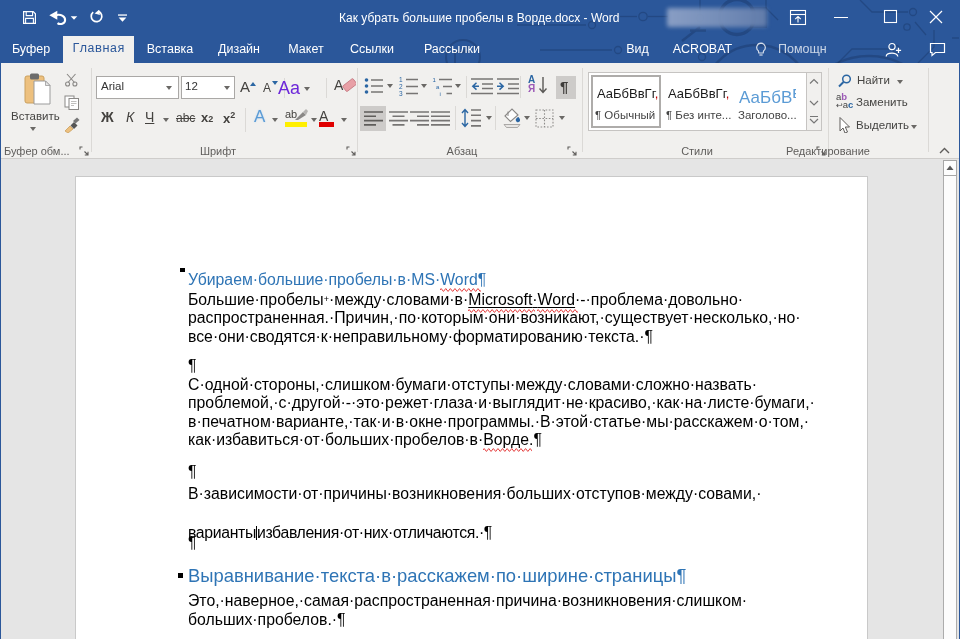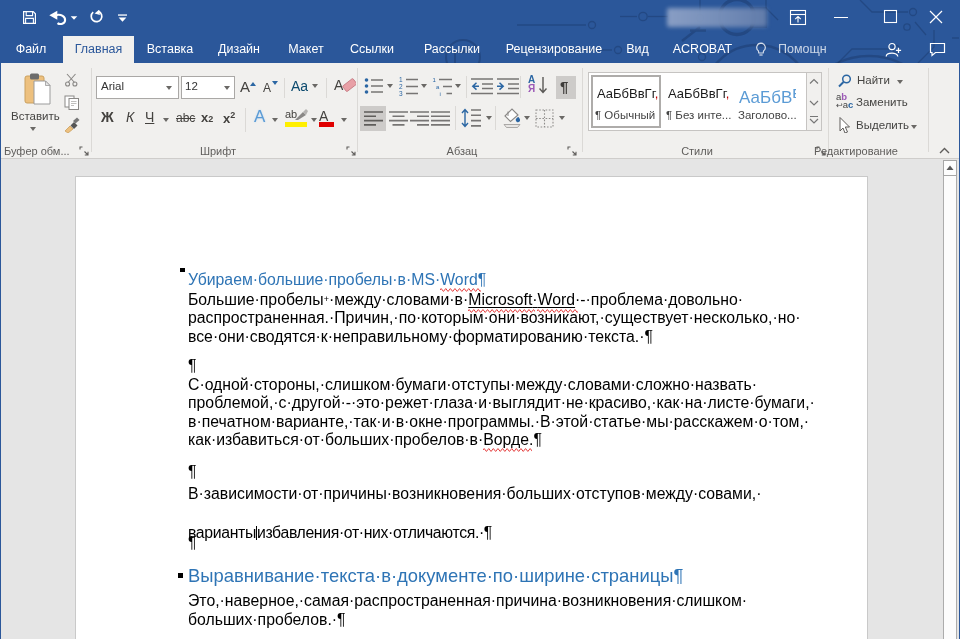--- a/index.html
+++ b/index.html
@@ -4,21 +4,21 @@
 <style>
 * { margin:0; padding:0; box-sizing:border-box; }
 html,body { width:960px; height:639px; overflow:hidden; font-family:"Liberation Sans", sans-serif; }
 body { position:relative; background:#e5e5e5; }
 .abs { position:absolute; }
 
 #titlebar { position:absolute; left:0; top:0; width:960px; height:63px; background:#2b579a; }
 #title { position:absolute; top:11px; left:339px; color:#ffffff; font-size:12px; }
 #tabs { position:absolute; left:0; top:36px; width:960px; height:27px; }
 .tab { position:absolute; top:0; height:27px; color:#fff; font-size:12.5px; line-height:26px; text-align:center; }
-.tab.active { background:#f1f0ee; color:#2b579a; }
+.tab.active { background:#f1f0ee; color:#2b579a;font-family:Liberation Mono, monospace; }
 .tab.dim { color:rgba(255,255,255,0.75);margin-left:8px; }
 
 #ribbon { position:absolute; left:0; top:63px; width:960px; height:96px; background:#f1f0ee; border-bottom:1px solid #cfcdcb; }
 .gsep { position:absolute; top:5px; height:84px; width:1px; background:#dbd9d6; }
 .glabel { position:absolute; top:82px; height:14px; font-size:11px; color:#5f5d5b; text-align:center; white-space:nowrap; }
 .launcher { position:absolute; top:83px; width:10px; height:10px; }
 .rtxt { font-size:11.5px; color:#454442; white-space:nowrap; }
 .combo { position:absolute; background:#fff; border:1px solid #aaa8a6; }
 .dda { width:0; height:0; border-left:3.5px solid transparent; border-right:3.5px solid transparent; border-top:4px solid #6a6865; display:inline-block; }
 .pressed { background:#cdcbc9; }
@@ -80,46 +80,46 @@
       <path d="M49.2 2.2 A 5.3 5.3 0 1 0 54.5 1.4" stroke-width="1.7" transform="translate(22,0)"></path>
     </g>
     <g fill="#ffffff">
       <path d="M27.3 5.2 L35.3 0.8 L35.3 9.7 Z"></path>
       <path d="M72.6 3.4 L77.2 -0.4 L77.9 5.1 Z"></path>
       <path d="M48.7 6.2 h6.6 l-3.3 3.6 z"></path>
       <rect x="96" y="4.4" width="9" height="1.3"></rect>
       <path d="M96.6 7.4 h7.8 l-3.9 4.4 z"></path>
     </g>
   </svg>
+  <div id="title">Как убрать большие пробелы в Ворде.docx - Word</div>
   <div class="abs" style="left:667px;top:8px;width:100px;height:19px;background:linear-gradient(90deg,rgba(142,162,198,0.95),rgba(120,144,185,0.95) 55%,rgba(100,126,172,0.95));border-radius:2px;filter:blur(2px)"></div>
 
   <svg class="abs" style="left:789px;top:9px" width="18" height="18" viewBox="0 0 18 18">
     <g fill="none" stroke="#ffffff" stroke-width="1.1">
       <rect x="1.5" y="1.5" width="15" height="14"></rect>
       <path d="M1.5 5.5 H16.5"></path>
       <path d="M9 13.5 V8 M6.2 10.2 L9 7.6 L11.8 10.2"></path>
     </g>
   </svg>
   <div class="abs" style="left:834px;top:16.5px;width:14px;height:1.4px;background:#fff"></div>
   <svg class="abs" style="left:883px;top:9px" width="16" height="16" viewBox="0 0 16 16">
       <rect x="1.5" y="1.5" width="12" height="12" fill="none" stroke="#fff" stroke-width="1.1"></rect>
     </svg>
   <svg class="abs" style="left:928px;top:9px" width="16" height="16" viewBox="0 0 16 16">
       <path d="M2 2 L14 14 M14 2 L2 14" stroke="#fff" stroke-width="1.2"></path>
     </svg>
 
   <div id="tabs">
-    <div class="tab" style="left:8px;width:46px;">Файл</div>
+    <div class="tab" style="left:8px;width:46px;">Буфер</div>
     <div class="tab active" style="left:63px;width:71px;">Главная</div>
     <div class="tab" style="left:141px;width:58px;">Вставка</div>
     <div class="tab" style="left:210px;width:58px;">Дизайн</div>
     <div class="tab" style="left:279px;width:54px;">Макет</div>
     <div class="tab" style="left:344px;width:56px;">Ссылки</div>
     <div class="tab" style="left:419px;width:66px;">Рассылки</div>
-    <div class="tab" style="left:504px;width:100px;">Рецензирование</div>
     <div class="tab" style="left:617px;width:41px;">Вид</div>
     <div class="tab" style="left:672px;width:61px;">ACROBAT</div>
     <svg class="abs" style="left:755px;top:6px" width="12" height="16" viewBox="0 0 12 16">
       <g fill="none" stroke="rgba(255,255,255,0.8)" stroke-width="1.2">
         <path d="M6 1.2 A4.3 4.3 0 0 1 8.6 8.9 L8.2 11 H3.8 L3.4 8.9 A4.3 4.3 0 0 1 6 1.2 Z"></path>
         <path d="M4.4 13 H7.6"></path>
       </g>
     </svg>
     <div class="tab dim" style="left:770px;width:55px;text-align:left;">Помощн</div>
     <svg class="abs" style="left:884px;top:5px" width="18" height="18" viewBox="0 0 18 18">
@@ -175,21 +175,21 @@
   <div class="combo" style="left:96px;top:13px;width:83px;height:23px"></div>
   <div class="abs rtxt" style="left:101px;top:17px;color:#333">Arial</div>
   <div class="abs dda" style="left:166px;top:23px"></div>
   <div class="combo" style="left:181px;top:13px;width:54px;height:23px"></div>
   <div class="abs rtxt" style="left:185px;top:17px;color:#333">12</div>
   <div class="abs dda" style="left:224px;top:23px"></div>
   <div class="abs" style="left:240px;top:15px;font-size:15px;color:#44423f">A<span style="position:relative;top:-6px;left:0px;display:inline-block;width:0;height:0;border-left:3.5px solid transparent;border-right:3.5px solid transparent;border-bottom:4.5px solid #2b66a3"></span></div>
   <div class="abs" style="left:263px;top:18px;font-size:12px;color:#44423f">A<span style="position:relative;top:-7px;left:0.5px;display:inline-block;width:0;height:0;border-left:3.5px solid transparent;border-right:3.5px solid transparent;border-top:4.5px solid #2b66a3"></span></div>
   <div class="gsep" style="left:284px;top:15px;height:20px"></div>
     <div class="gsep" style="left:326px;top:15px;height:20px"></div>
-    <div class="abs" style="left:291px;top:15px;font-size:14px;color:#0c4a6e">Aa<span class="dda" style="margin-left:4px;vertical-align:3px"></span></div>
+    <div class="abs" style="left:278px;top:15px;font-size:18px;color:#6d28d9">Aa<span class="dda" style="margin-left:4px;vertical-align:3px"></span></div>
   <div class="abs" style="left:334px;top:14px;font-size:14px;color:#44423f">A</div>
   <svg class="abs" style="left:342px;top:15px" width="14" height="14" viewBox="0 0 14 14">
     <rect x="1" y="4" width="13" height="7" rx="1" transform="rotate(-38 7 7)" fill="#e8a0a6" stroke="#c4767e" stroke-width="0.8"></rect>
   </svg>
   <div class="abs" style="left:101px;top:46px;font-size:14px;font-weight:bold;color:#44423f">Ж</div>
   <div class="abs" style="left:126px;top:46px;font-size:14px;font-style:italic;color:#44423f">К</div>
   <div class="abs" style="left:145px;top:46px;font-size:14px;text-decoration:underline;color:#44423f">Ч</div>
   <div class="abs dda" style="left:163px;top:55px"></div>
   <div class="abs" style="left:176px;top:48px;font-size:12px;text-decoration:line-through;color:#44423f">abc</div>
   <div class="abs" style="left:201px;top:47px;font-size:13px;font-weight:bold;color:#44423f">x<span style="font-size:9px;color:#44423f">2</span></div>
@@ -335,21 +335,21 @@
   </svg>
   <div class="abs rtxt" style="left:857px;top:11px">Найти</div>
   <div class="abs dda" style="left:897px;top:17px"></div>
   <div class="abs" style="left:836px;top:30px;font-size:9.5px;line-height:8px;color:#444">a<span style="color:#9b59b6;font-weight:bold">b</span><br><span style="font-size:8px">↩</span>a<span style="color:#2b66a3;font-weight:bold">c</span></div>
   <div class="abs rtxt" style="left:856px;top:33px">Заменить</div>
   <svg class="abs" style="left:839px;top:54px" width="12" height="16" viewBox="0 0 12 16">
     <path d="M1 0.5 L10.5 10 H6.3 L8.5 15 L6 16 L4 11 L1 14 Z" fill="#fff" stroke="#5f5d5b" stroke-width="1"></path>
   </svg>
   <div class="abs rtxt" style="left:856px;top:56px">Выделить</div>
   <div class="abs dda" style="left:911px;top:62px"></div>
-  <div class="glabel" style="left:811px;width:90px">Редактирование</div>
+  <div class="glabel" style="left:783px;width:90px">Редактирование</div>
   <svg class="abs" style="left:939px;top:84px" width="11" height="7" viewBox="0 0 11 7">
       <path d="M1 6 L5.5 1.5 L10 6" fill="none" stroke="#5f5d5b" stroke-width="1.4"></path>
     </svg>
 
   <svg class="abs launcher" style="left:79px" viewBox="0 0 10 10" width="10" height="10">
       <path d="M1 3.5 V1 H3.5 M5.5 5.5 L9 9 M9 5.8 V9 H5.8" fill="none" stroke="#5f5d5b" stroke-width="1.1"></path>
     </svg>
   <svg class="abs launcher" style="left:346px" viewBox="0 0 10 10" width="10" height="10">
       <path d="M1 3.5 V1 H3.5 M5.5 5.5 L9 9 M9 5.8 V9 H5.8" fill="none" stroke="#5f5d5b" stroke-width="1.1"></path>
     </svg>
@@ -370,21 +370,21 @@
   <div class="dl" style="top:196.7px">¶</div>
   <div class="dl" style="top:215.7px">С·одной·стороны,·слишком·бумаги·отступы·между·словами·сложно·назвать·</div>
   <div class="dl" style="top:234.2px">проблемой,·с·другой·-·это·режет·глаза·и·выглядит·не·красиво,·как·на·листе·бумаги,·</div>
   <div class="dl" style="top:252.7px">в·печатном·варианте,·так·и·в·окне·программы.·В·этой·статье·мы·расскажем·о·том,·</div>
   <div class="dl" style="top:271.2px">как·избавиться·от·больших·пробелов·в·<span class="sq">Ворде</span>.¶</div>
   <div class="dl" style="top:303.4px">¶</div>
   <div class="dl" style="top:325.3px">В·зависимости·от·причины·возникновения·больших·отступов·между·совами,·</div>
   <div class="dl" style="top:364px;letter-spacing:-0.35px">варианты<span style="display:inline-block;width:1px;height:14px;background:#000;vertical-align:-2px"></span>избавления·от·них·отличаются.·¶</div>
   <div class="dl" style="top:373.5px">¶</div>
   <div class="pmark" style="left:178px;top:412.5px;width:5px;height:5px"></div>
-  <div class="dl h2t" style="top:406.7px">Выравнивание·текста·в·документе·по·ширине·страницы¶</div>
+  <div class="dl h2t" style="top:406.7px">Выравнивание·текста·в·расскажем·по·ширине·страницы¶</div>
   <div class="dl" style="top:431.7px">Это,·наверное,·самая·распространенная·причина·возникновения·слишком·</div>
   <div class="dl" style="top:450.5px">больших·пробелов.·¶</div>
   <svg class="wv" style="left:439.7px;top:126.7px" width="41.5" height="5" viewBox="0 0 41.5 5">
       <path d="M0 3 q1.15 -2.9 2.3 0 q1.15 2.9 2.3 0 q1.15 -2.9 2.3 0 q1.15 2.9 2.3 0 q1.15 -2.9 2.3 0 q1.15 2.9 2.3 0 q1.15 -2.9 2.3 0 q1.15 2.9 2.3 0 q1.15 -2.9 2.3 0 q1.15 2.9 2.3 0 q1.15 -2.9 2.3 0 q1.15 2.9 2.3 0 q1.15 -2.9 2.3 0 q1.15 2.9 2.3 0 q1.15 -2.9 2.3 0 q1.15 2.9 2.3 0 q1.15 -2.9 2.3 0 q1.15 2.9 2.3 0" fill="none" stroke="#e43f3f" stroke-width="1"></path>
     </svg>
   <svg class="wv" style="left:467.8px;top:147.5px" width="67.5" height="5" viewBox="0 0 67.5 5">
       <path d="M0 3 q1.15 -2.9 2.3 0 q1.15 2.9 2.3 0 q1.15 -2.9 2.3 0 q1.15 2.9 2.3 0 q1.15 -2.9 2.3 0 q1.15 2.9 2.3 0 q1.15 -2.9 2.3 0 q1.15 2.9 2.3 0 q1.15 -2.9 2.3 0 q1.15 2.9 2.3 0 q1.15 -2.9 2.3 0 q1.15 2.9 2.3 0 q1.15 -2.9 2.3 0 q1.15 2.9 2.3 0 q1.15 -2.9 2.3 0 q1.15 2.9 2.3 0 q1.15 -2.9 2.3 0 q1.15 2.9 2.3 0 q1.15 -2.9 2.3 0 q1.15 2.9 2.3 0 q1.15 -2.9 2.3 0 q1.15 2.9 2.3 0 q1.15 -2.9 2.3 0 q1.15 2.9 2.3 0 q1.15 -2.9 2.3 0 q1.15 2.9 2.3 0 q1.15 -2.9 2.3 0 q1.15 2.9 2.3 0 q1.15 -2.9 2.3 0 q1.15 2.9 2.3 0" fill="none" stroke="#e43f3f" stroke-width="1"></path>
     </svg>
   <svg class="wv" style="left:537.1px;top:147.5px" width="41" height="5" viewBox="0 0 41 5">
       <path d="M0 3 q1.15 -2.9 2.3 0 q1.15 2.9 2.3 0 q1.15 -2.9 2.3 0 q1.15 2.9 2.3 0 q1.15 -2.9 2.3 0 q1.15 2.9 2.3 0 q1.15 -2.9 2.3 0 q1.15 2.9 2.3 0 q1.15 -2.9 2.3 0 q1.15 2.9 2.3 0 q1.15 -2.9 2.3 0 q1.15 2.9 2.3 0 q1.15 -2.9 2.3 0 q1.15 2.9 2.3 0 q1.15 -2.9 2.3 0 q1.15 2.9 2.3 0 q1.15 -2.9 2.3 0 q1.15 2.9 2.3 0" fill="none" stroke="#e43f3f" stroke-width="1"></path>

